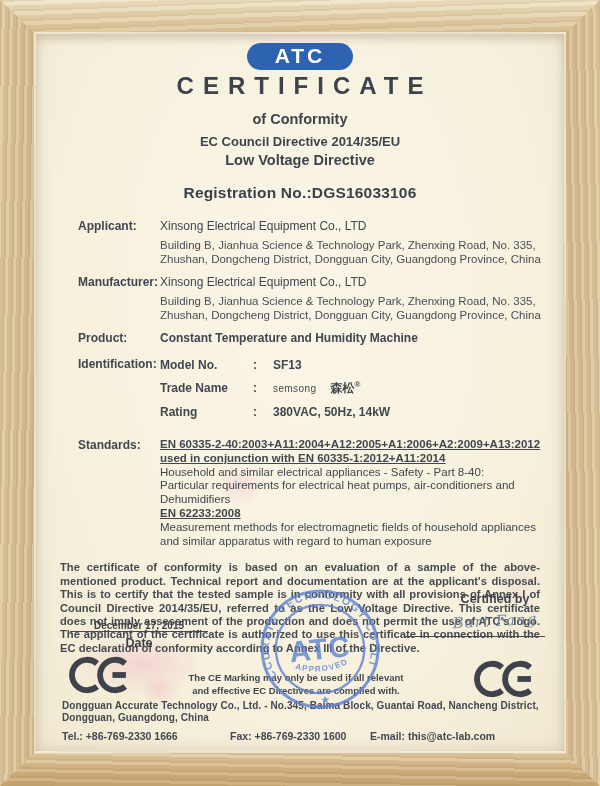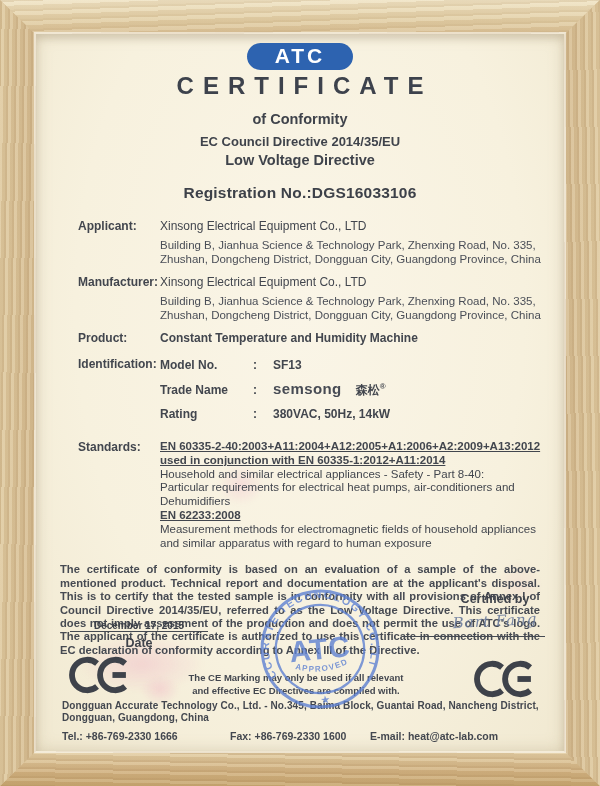--- a/index.html
+++ b/index.html
@@ -85,21 +85,21 @@
   .info-label{width:82px;flex:none;font-weight:bold;font-size:12px;}
   .info-value{flex:1;padding-right:2px;}
   .party-name{font-weight:normal;font-size:12px;margin-bottom:6px;}
   .party-address{font-size:11.5px;line-height:13.5px;color:#4a4e57;}
   .product-value{font-weight:bold;font-size:12px;}
   .id-rows{margin-top:1px;}
   .id-row{display:flex;margin-bottom:8px;align-items:baseline;}
   .id-name{width:93px;flex:none;font-weight:bold;font-size:12px;}
   .id-sep{width:20px;flex:none;font-weight:bold;font-size:12px;}
   .id-value{font-weight:bold;font-size:12px;}
-  .brand-latin{font-weight:bold;font-size:15px;letter-spacing:.4px;color:#474b54;}
+  .brand-latin{font-weight:normal;font-size:10px;letter-spacing:.4px;color:#474b54;}
   .brand-cjk{font-weight:bold;font-size:12px;margin-left:14px;}
   .brand-reg{font-size:8px;vertical-align:super;}
   .std-lines{margin-top:0;}
   .std-line{font-size:11.5px;line-height:13.8px;}
   .std-line.bold{font-weight:bold;text-decoration:underline;}
 
   
   .declaration{
     margin:13px 6px 0;font-size:11.2px;font-weight:bold;line-height:13.4px;
     text-align:justify;color:#464a52;
@@ -271,17 +271,17 @@
         <path d="M76 31 H99" fill="none" stroke="#3e424a" stroke-width="10"></path>
       </svg>
     </div>
 
     <div class="ce-note">The CE Marking may only be used if all relevant and effective EC Directives are complied with.</div>
 
     <div class="footer-company">Dongguan Accurate Technology Co., Ltd. - No.345, Baima Block, Guantai Road, Nancheng District, Dongguan, Guangdong, China</div>
     <div class="footer-contacts">
       <span class="tel">Tel.: +86-769-2330 1666</span>
       <span class="fax">Fax: +86-769-2330 1600</span>
-      <span class="email">E-mail: heat@atc-lab.com</span>
+      <span class="email">E-mail: this@atc-lab.com</span>
     </div>
 
   </div>
 </div>
 
 </body></html>

